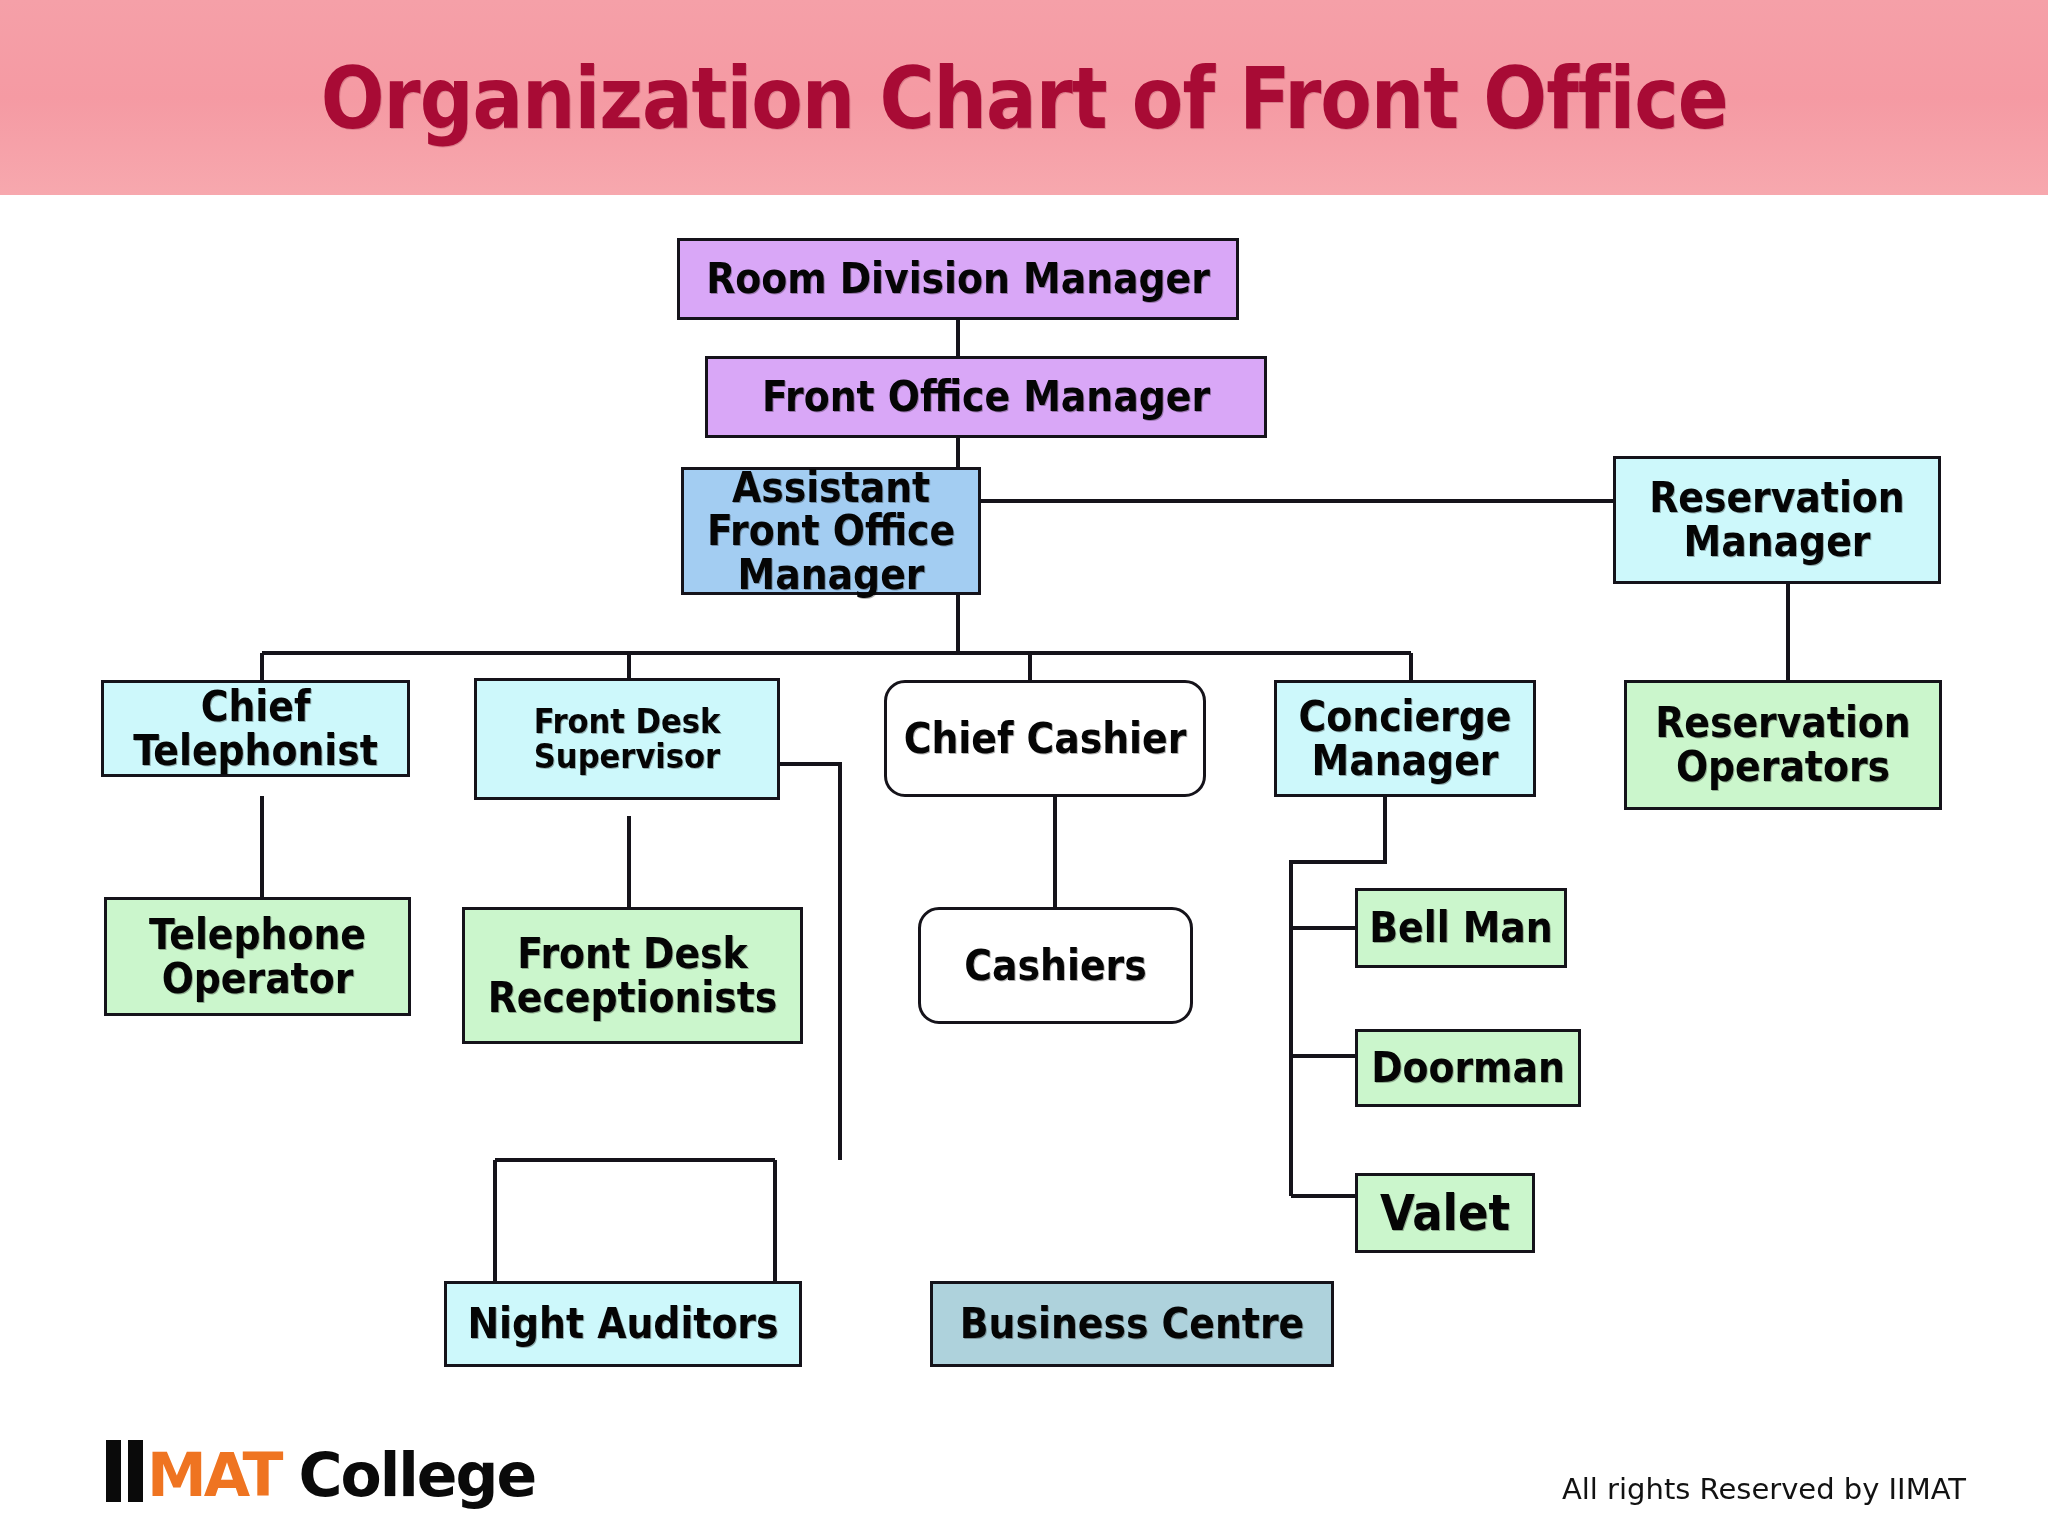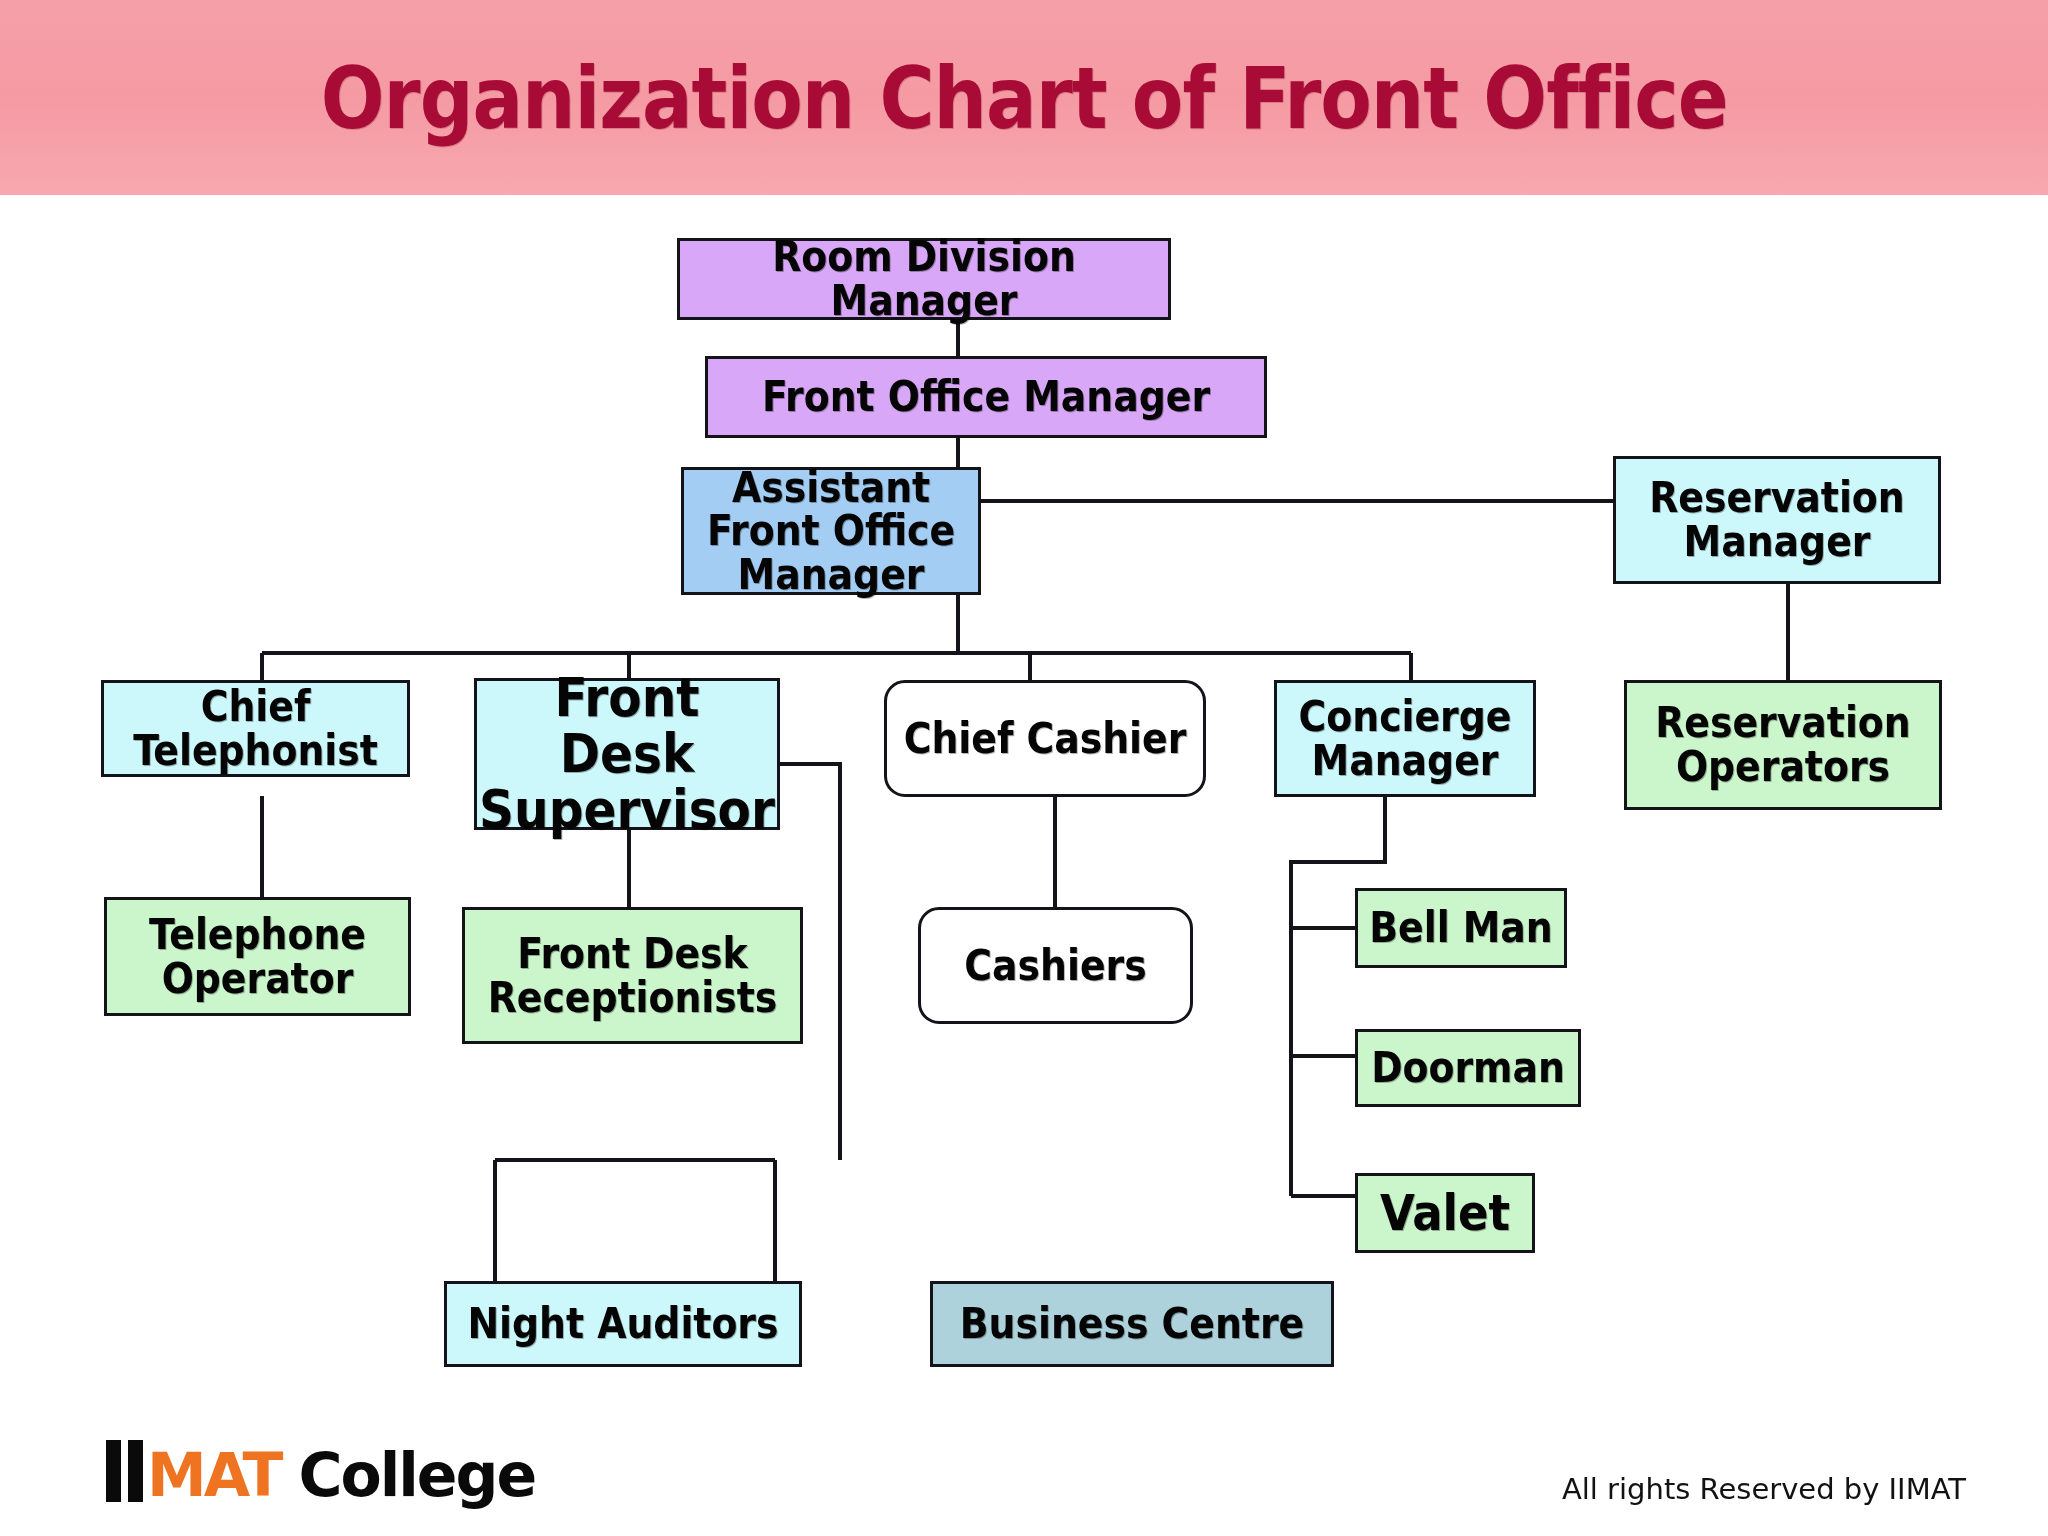--- a/index.html
+++ b/index.html
@@ -109,21 +109,21 @@
       <line x1="495" y1="1160" x2="495" y2="1281"></line>
       <line x1="775" y1="1160" x2="775" y2="1281"></line>
 
       <polyline points="1385,797 1385,862 1291,862 1291,1196"></polyline>
       <line x1="1291" y1="928" x2="1355" y2="928"></line>
       <line x1="1291" y1="1056" x2="1355" y2="1056"></line>
       <line x1="1291" y1="1196" x2="1355" y2="1196"></line>
     </g>
   </svg>
 
-  <div class="node c-purple" style="left:677px;top:238px;width:494px;height:82px;font-size:42px;">
+  <div class="node c-purple" style="left:677px;top:238px;width:562px;height:82px;font-size:42px;">
     <span>Room Division Manager</span>
   </div>
 
   <div class="node c-purple" style="left:677px;top:356px;width:562px;height:82px;font-size:42px;margin-left:28px;">
     <span>Front Office Manager</span>
   </div>
 
   <div class="node c-blue" style="left:681px;top:467px;width:300px;height:128px;font-size:42px;">
     <span>Assistant Front Office Manager</span>
   </div>
@@ -133,21 +133,21 @@
   </div>
 
   <div class="node c-green" style="left:1624px;top:680px;width:318px;height:130px;font-size:42px;">
     <span>Reservation Operators</span>
   </div>
 
   <div class="node c-cyan" style="left:101px;top:680px;width:309px;height:97px;font-size:42px;">
     <span>Chief Telephonist</span>
   </div>
 
-  <div class="node c-cyan" style="left:474px;top:678px;width:306px;height:152px;font-size:54px;">
+  <div class="node c-cyan" style="left:474px;top:678px;width:306px;height:122px;font-size:34px;">
     <span>Front Desk Supervisor</span>
   </div>
 
   <div class="node c-white" style="left:884px;top:680px;width:322px;height:117px;font-size:42px;">
     <span>Chief Cashier</span>
   </div>
 
   <div class="node c-cyan" style="left:1274px;top:680px;width:262px;height:117px;font-size:42px;">
     <span>Concierge Manager</span>
   </div>

